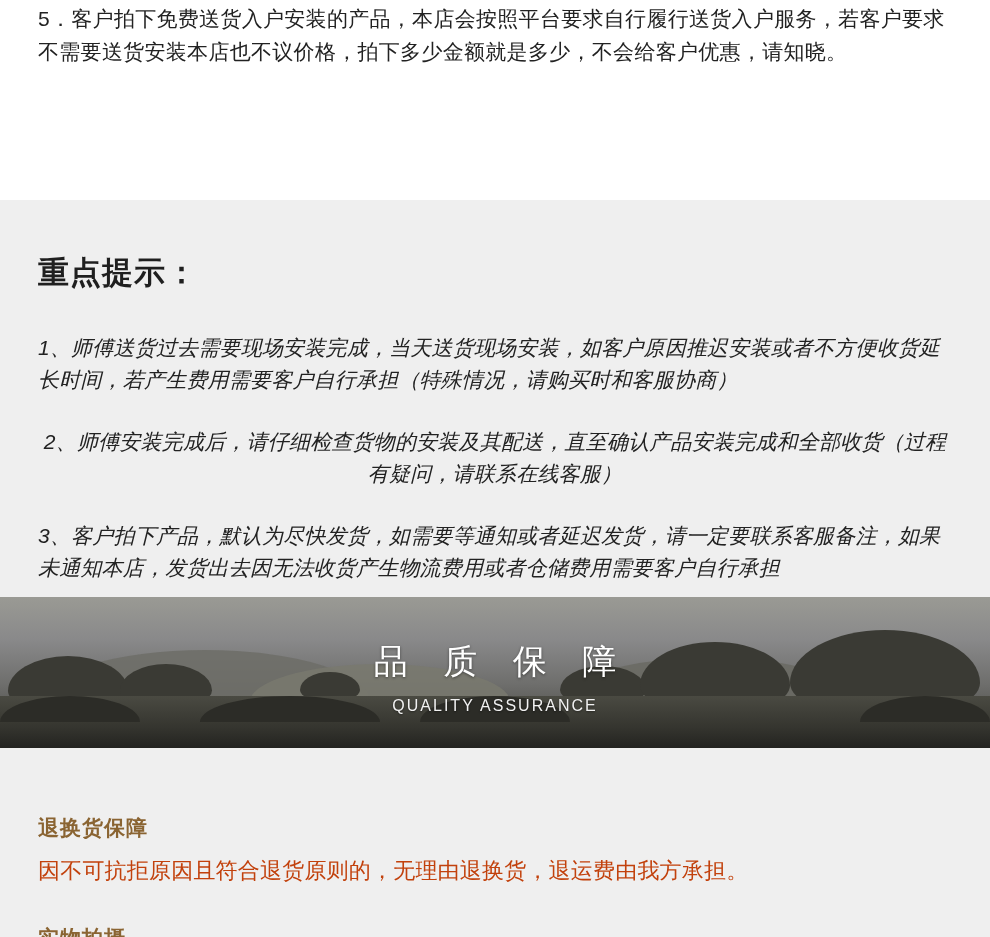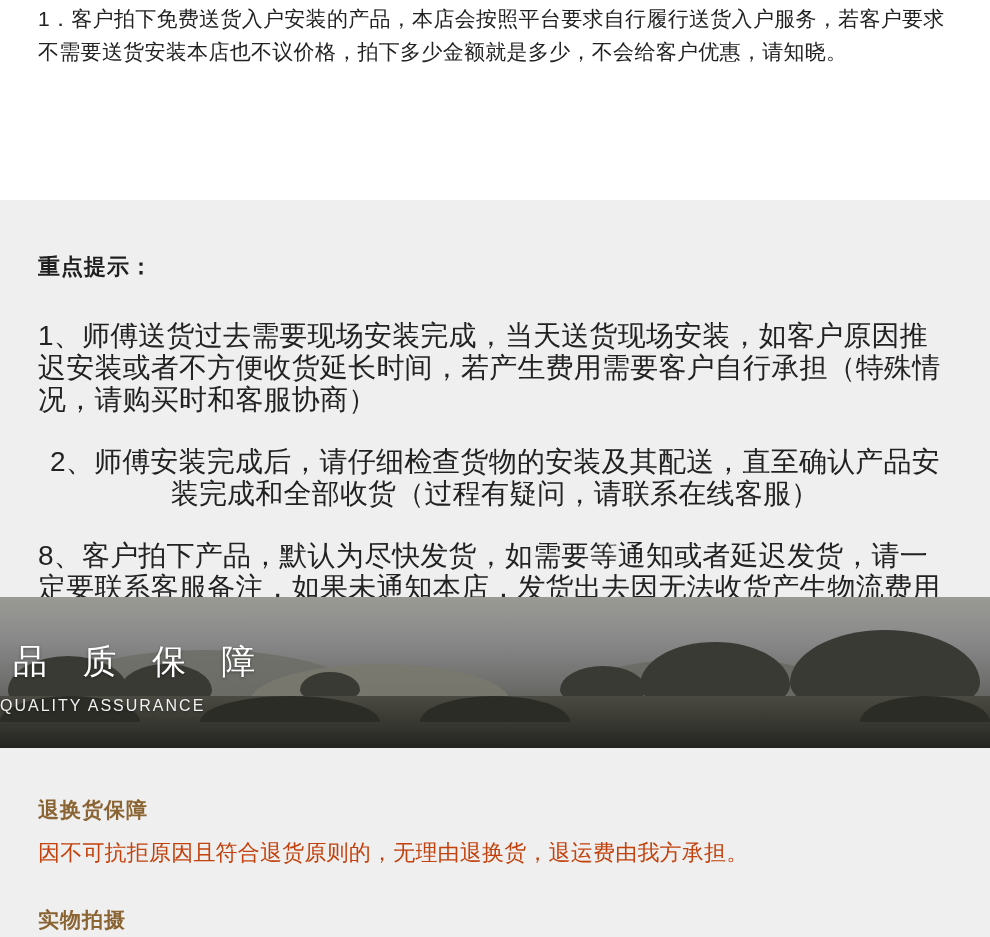--- a/index.html
+++ b/index.html
@@ -43,32 +43,33 @@
 
   
   .keypoints {
     background: #efefef;
     padding: 0 38px;
     box-sizing: border-box;
     height: 397px;
     position: relative;
   }
   .keypoints-title {
-    font-size: 22px;
+    font-size: 31px;
     font-weight: bold;
     color: #1f1f1f;
     padding-top: 52px;
     letter-spacing: 1px;
   }
   .keypoints p {
     margin: 0;
-    font-size: 28px;
+    font-size: 21px;
     line-height: 32px;
     color: #222222;
     letter-spacing: 0.2px;
+    font-style: italic;
   }
   .kp-1 { padding-top: 38px; }
   .kp-2 { padding-top: 30px; text-align: center; }
   .kp-3 { padding-top: 30px; }
 
   
   .banner {
     position: relative;
     height: 151px;
     overflow: hidden;
@@ -130,20 +131,21 @@
     border-radius: 50% 50% 0 0 / 100% 100% 0 0;
   }
   .b1 { left: 200px; width: 180px; }
   .b2 { left: 420px; width: 150px; }
   .b3 { left: 0px;   width: 140px; }
   .b4 { left: 860px; width: 130px; }
   .banner-text {
     position: absolute;
     left: 0; right: 0;
     top: 42px;
+    text-align: center;
     z-index: 5;
   }
   .banner-cn {
     font-size: 34px;
     color: #ffffff;
     letter-spacing: 13px;
     text-indent: 13px;
     font-weight: normal;
     text-shadow: 0 1px 3px rgba(0,0,0,.45);
   }
@@ -161,43 +163,43 @@
     height: 189px;
     padding: 0 38px;
     box-sizing: border-box;
   }
   .g-item-title {
     font-size: 21px;
     font-weight: bold;
     color: #8a6432;
     letter-spacing: 1px;
   }
-  .g-item-1 .g-item-title { padding-top: 48px; }
+  .g-item-1 .g-item-title { padding-top: 66px; }
   .g-item-desc {
     font-size: 22px;
     color: #c2410c;
     padding-top: 14px;
     letter-spacing: .2px;
   }
   .g-item-2 .g-item-title { padding-top: 38px; }
 </style>
 </head>
 <body>
 
 <div class="page">
 
   <section class="top-notice">
-    <p class="para-1">1．客户拍下免费送货入户安装的产品，本店会按照平台要求自行履行送货入户服务，若客户要求不需要送货安装本店也不议价格，拍下多少金额就是多少，不会给客户优惠，请知晓。</p>
+    <p class="para-1">5．客户拍下免费送货入户安装的产品，本店会按照平台要求自行履行送货入户服务，若客户要求不需要送货安装本店也不议价格，拍下多少金额就是多少，不会给客户优惠，请知晓。</p>
   </section>
 
   <section class="keypoints">
     <div class="keypoints-title">重点提示：</div>
     <p class="kp-1">1、师傅送货过去需要现场安装完成，当天送货现场安装，如客户原因推迟安装或者不方便收货延长时间，若产生费用需要客户自行承担（特殊情况，请购买时和客服协商）</p>
     <p class="kp-2">2、师傅安装完成后，请仔细检查货物的安装及其配送，直至确认产品安装完成和全部收货（过程有疑问，请联系在线客服）</p>
-    <p class="kp-3">8、客户拍下产品，默认为尽快发货，如需要等通知或者延迟发货，请一定要联系客服备注，如果未通知本店，发货出去因无法收货产生物流费用或者仓储费用需要客户自行承担</p>
+    <p class="kp-3">3、客户拍下产品，默认为尽快发货，如需要等通知或者延迟发货，请一定要联系客服备注，如果未通知本店，发货出去因无法收货产生物流费用或者仓储费用需要客户自行承担</p>
   </section>
 
   <section class="banner">
     <div class="banner-sky"></div>
     <div class="hill hill-a"></div>
     <div class="hill hill-b"></div>
     <div class="hill hill-c"></div>
 
     <div class="tree t1">
         <div class="canopy"></div>

